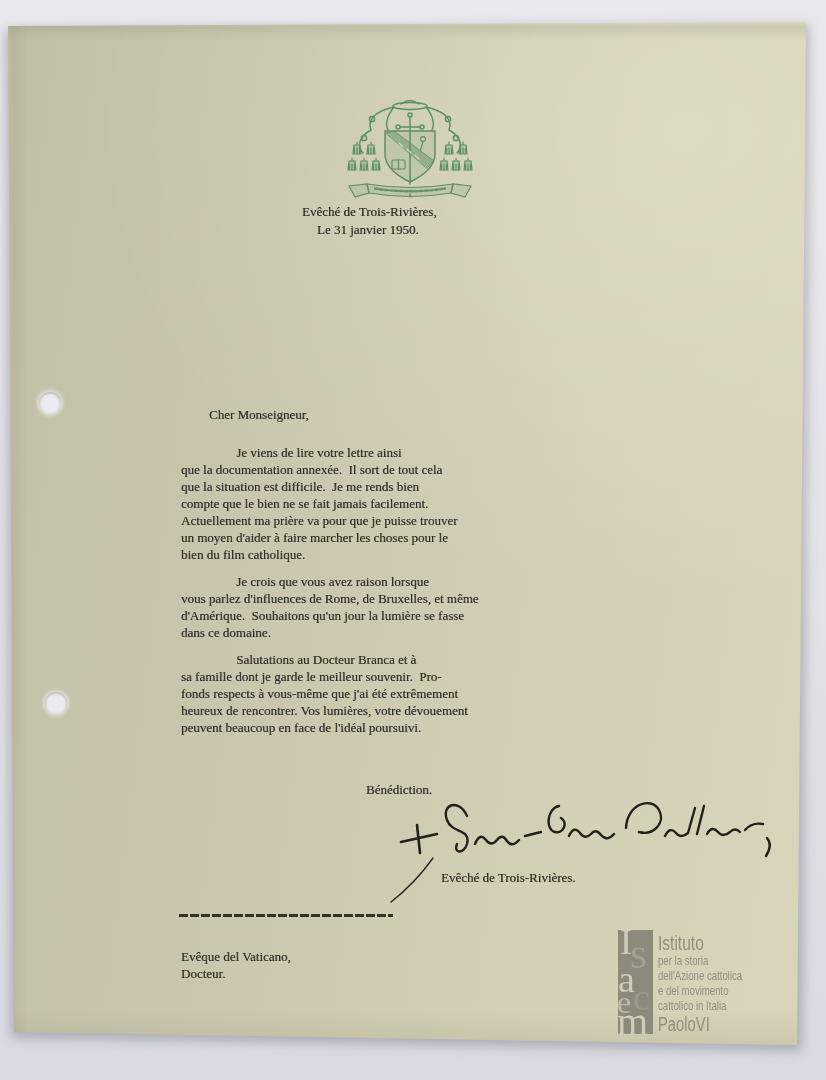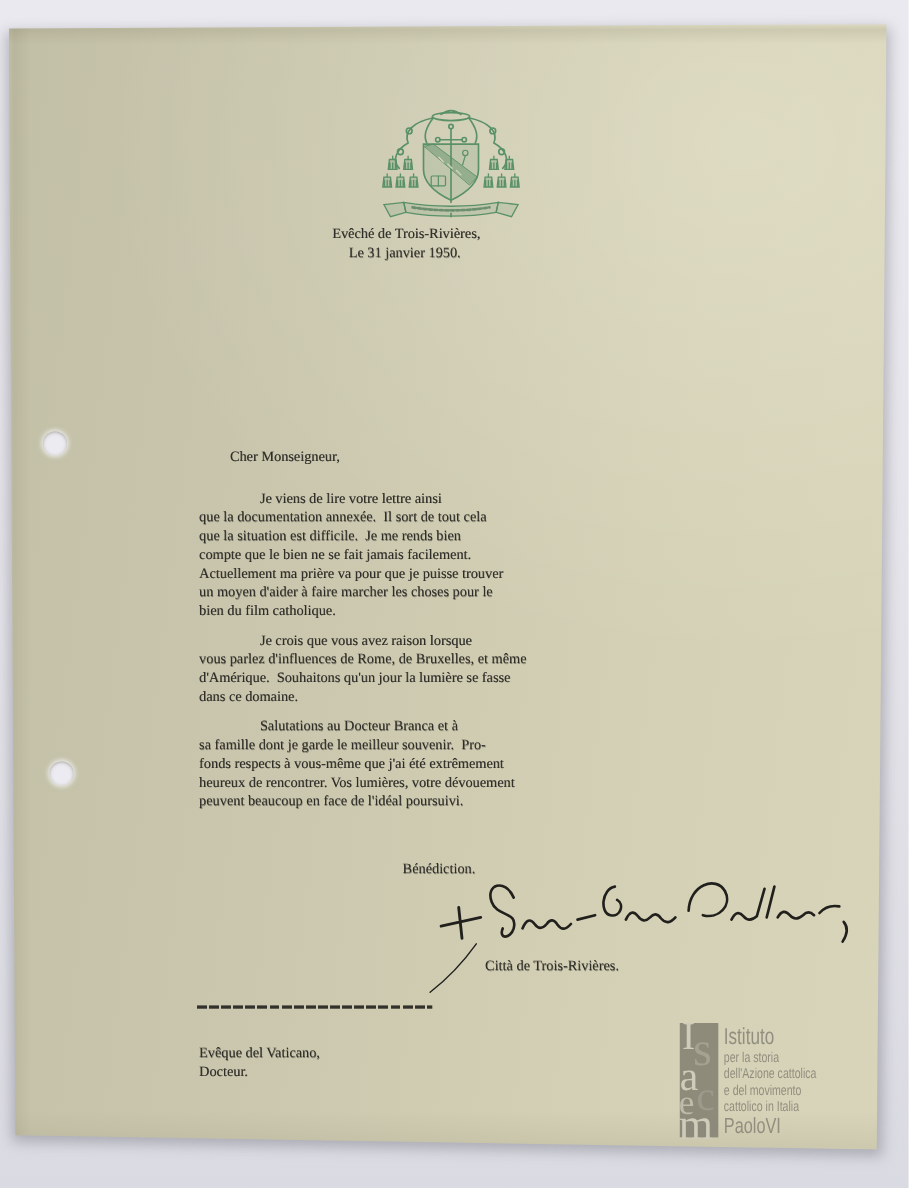--- a/index.html
+++ b/index.html
@@ -160,21 +160,21 @@
         M176 14 C164 16 162 38 172 40 C181 42 185 30 178 26
         M186 44 Q191 33 197 41 Q202 48 208 42 Q213 36 218 43 Q224 50 231 42
         M243 36 C244 12 268 4 276 18 C283 31 270 44 256 40
         M282 44 Q287 34 293 41 Q298 47 305 41 L312 16
         M314 42 L321 14
         M324 42 Q329 33 335 40 Q340 46 347 40 Q352 35 357 40
         M362 38 Q369 30 380 32"></path>
       <path d="M384 46 Q390 53 383 64" stroke-width="2.4"></path>
     </g>
   </svg>
-  <div class="typed" style="left:441px;top:869px;">Città de Trois-Rivières.</div>
+  <div class="typed" style="left:441px;top:869px;">Evêché de Trois-Rivières.</div>
 
   <div class="divider"></div>
   <div class="typed" style="left:181px;top:948px;">Evêque del Vaticano,</div>
   <div class="typed" style="left:181px;top:965px;">Docteur.</div>
 
   <div class="wm">
     <div class="wm-block">
       <span class="wm-letter" style="left:2px;top:-6px;font-size:36px;color:#cfccba;">I</span>
       <span class="wm-letter" style="left:12px;top:2px;font-size:44px;color:#a29f90;">s</span>
       <span class="wm-letter" style="left:0px;top:30px;font-size:38px;color:#cfccba;">a</span>

